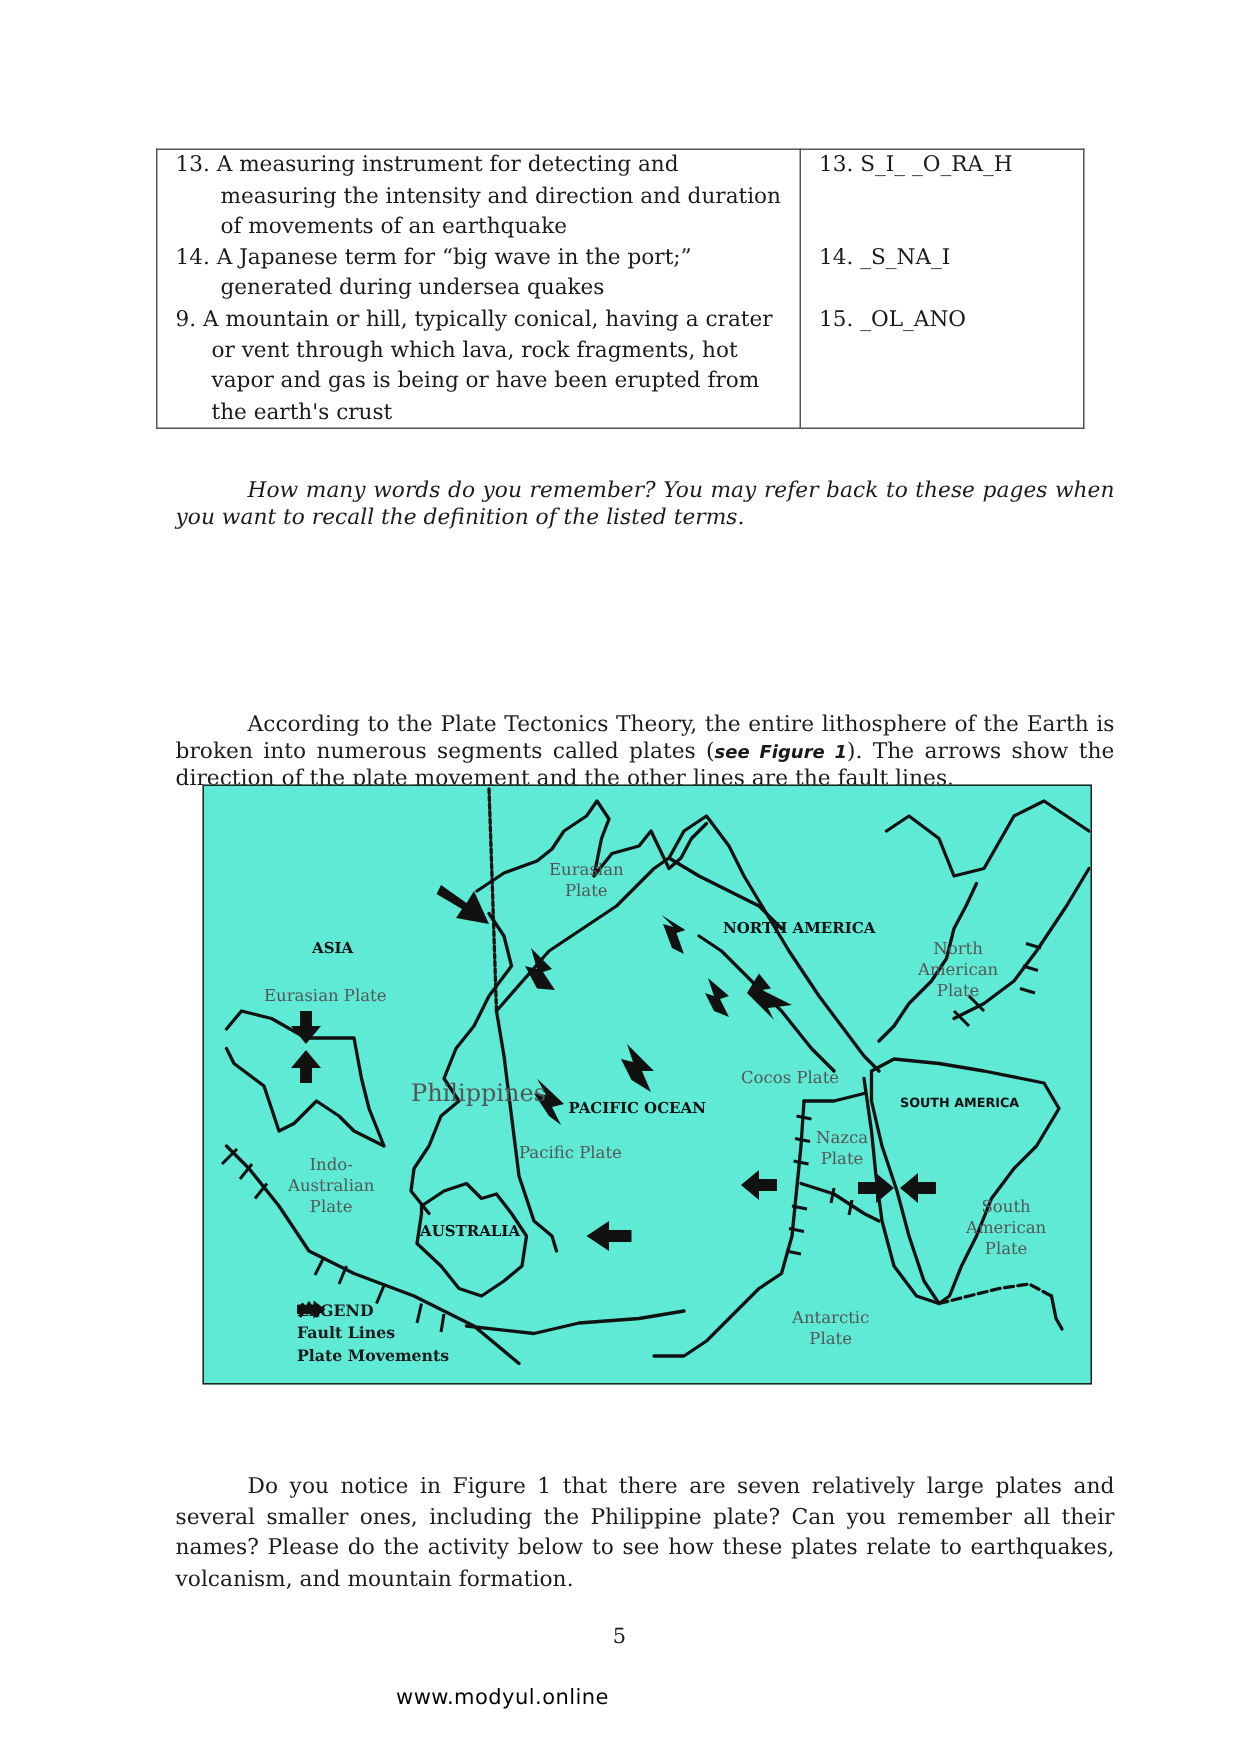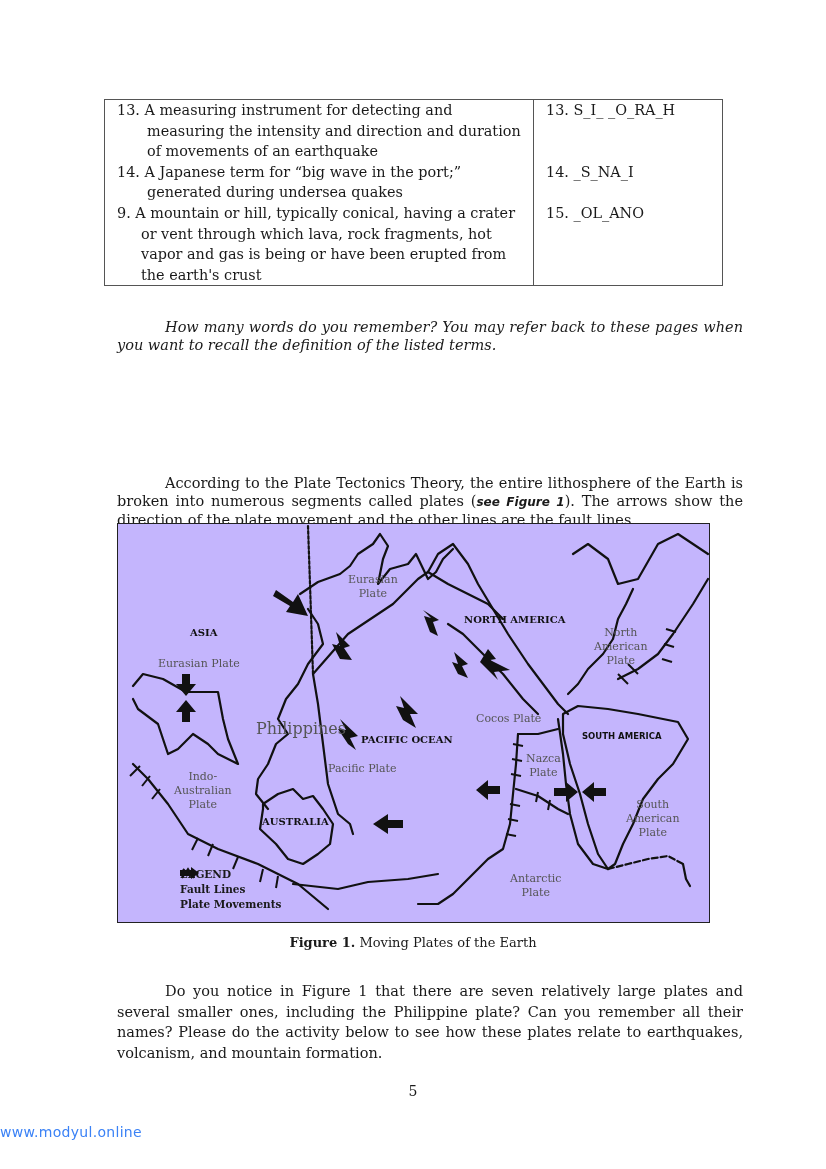--- a/index.html
+++ b/index.html
@@ -16,36 +16,36 @@
   .ans { display: block; }
   .ans.a13 { height: 62px; }
   .ans.a14 { height: 41px; }
 
   .para { position: absolute; left: 101px; width: 626px; font-size: 14.5px;
           line-height: 18px; text-align: justify; margin: 16px; }
   .para .indent { display: inline-block; width: 48px; }
   .para.italic { font-style: italic; }
   .bolditalic { font-weight: bold; font-style: italic; font-family: "DejaVu Sans", sans-serif; font-size: 12px; }
 
-  .figure { position: absolute; left: 117px; top: 523px; width: 591px; height: 398px;
-            border: 1.5px solid #222; background: #c4b5fd; overflow: hidden; }
+  .figure { position: absolute; left: 135px; top: 523px; width: 591px; height: 398px;
+            border: 1.5px solid #222; background: #5eead4; overflow: hidden; }
   .figure svg { position: absolute; left: 0; top: 0; }
   .mlabel { position: absolute; font-family: "DejaVu Serif", serif; white-space: nowrap; }
   .mlabel.plate { font-size: 11px; color: #555; text-align: center; line-height: 14px; }
   .mlabel.cont { font-size: 10px; font-weight: bold; color: #111; }
   .mlabel.small-bold { font-family: "DejaVu Sans", sans-serif; font-size: 8.5px; font-weight: bold; color: #111; }
   .legend { position: absolute; left: 62px; top: 343px; font-size: 10.5px; font-weight: bold; line-height: 15px; }
   .legend .row { display: flex; align-items: center; gap: 3px; }
 
   .caption { position: absolute; left: 0; width: 826px; top: 935px; text-align: center; font-size: 13px; }
   .caption b { font-weight: bold; }
 
   .pagenum { position: absolute; left: 0; width: 826px; top: 1083px; text-align: center; font-size: 14px; }
-  .watermark { position: absolute; left: 0; width: 670px; top: 1124px; text-align: left;
-               font-family: "DejaVu Sans", sans-serif; font-size: 14px; color: #3b82f6; letter-spacing: 0.3px; }
+  .watermark { position: absolute; left: 0; width: 670px; top: 1124px; text-align: center;
+               font-family: "DejaVu Sans", sans-serif; font-size: 14px; color: #000000; letter-spacing: 0.3px; }
 </style>
 </head>
 <body>
 
 <div class="page">
 
   <table class="vocab">
     <tbody>
         <tr>
       <td class="def">
@@ -204,19 +204,18 @@
       </div>
       <div class="row">
         <svg width="20" height="12">
             <polygon points="0,3 11,3 11,0 19,6 11,12 11,9 0,9" fill="#111"></polygon>
           </svg>
         <span>Plate Movements</span>
       </div>
     </div>
   </div>
 
-  <div class="caption"><b>Figure 1.</b><span> Moving Plates of the Earth</span></div>
 
   <p class="para" style="top:965px;line-height:20.5px"><span class="indent"></span><span>Do you notice in Figure 1 that there are seven relatively large plates and several smaller ones, including the Philippine plate? Can you remember all their names? Please do the activity below to see how these plates relate to earthquakes, volcanism, and mountain formation.</span></p>
 
   <div class="pagenum">5</div>
   <div class="watermark">www.modyul.online</div>
 </div>
 
 </body></html>

